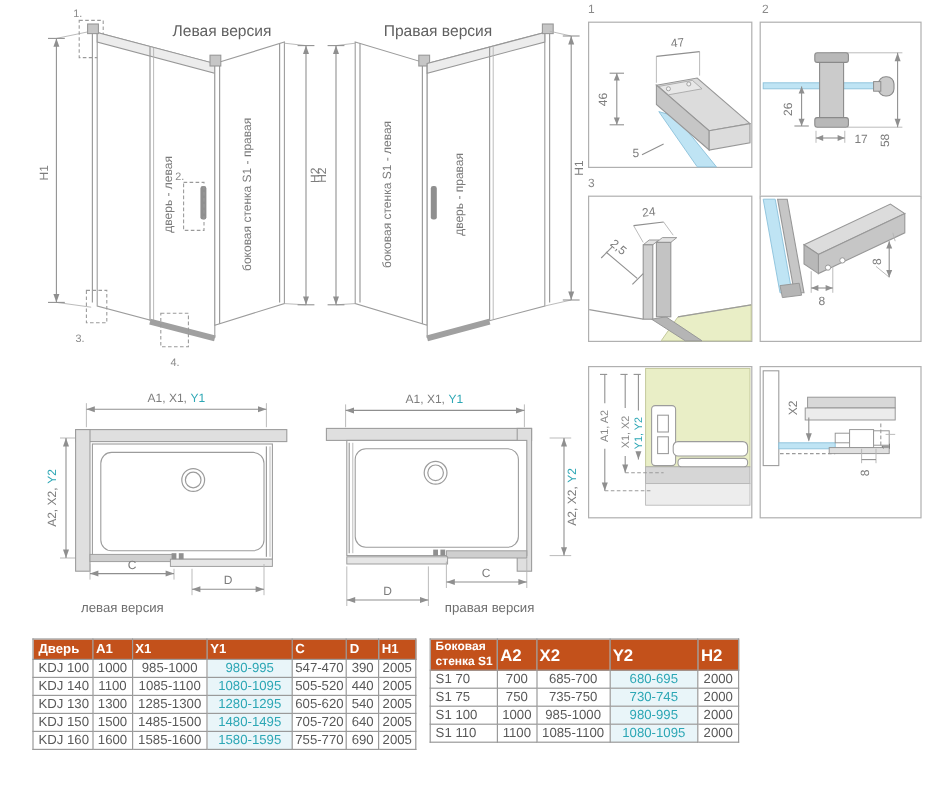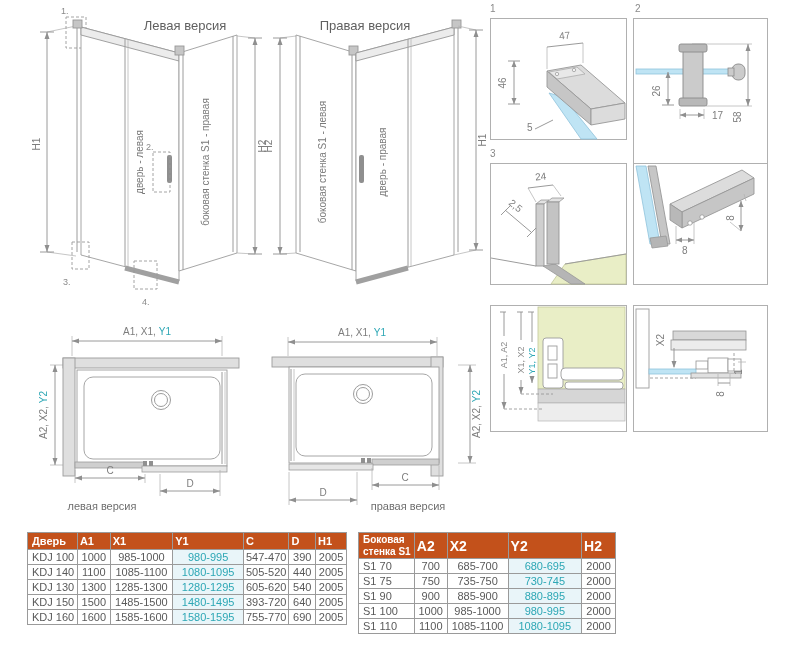--- a/index.html
+++ b/index.html
@@ -497,21 +497,21 @@
             <td class="hl">1280-1295</td>
             <td>605-620</td>
             <td>540</td>
             <td>2005</td>
           </tr>
           <tr>
             <td>KDJ 150</td>
             <td>1500</td>
             <td>1485-1500</td>
             <td class="hl">1480-1495</td>
-            <td>393-720</td>
+            <td>705-720</td>
             <td>640</td>
             <td>2005</td>
           </tr>
           <tr>
             <td>KDJ 160</td>
             <td>1600</td>
             <td>1585-1600</td>
             <td class="hl">1580-1595</td>
             <td>755-770</td>
             <td>690</td>
@@ -548,27 +548,20 @@
             <td>2000</td>
           </tr>
           <tr>
             <td>S1 75</td>
             <td>750</td>
             <td>735-750</td>
             <td class="hl">730-745</td>
             <td>2000</td>
           </tr>
           <tr>
-            <td>S1 90</td>
-            <td>900</td>
-            <td>885-900</td>
-            <td class="hl">880-895</td>
-            <td>2000</td>
-          </tr>
-          <tr>
             <td>S1 100</td>
             <td>1000</td>
             <td>985-1000</td>
             <td class="hl">980-995</td>
             <td>2000</td>
           </tr>
           <tr>
             <td>S1 110</td>
             <td>1100</td>
             <td>1085-1100</td>

